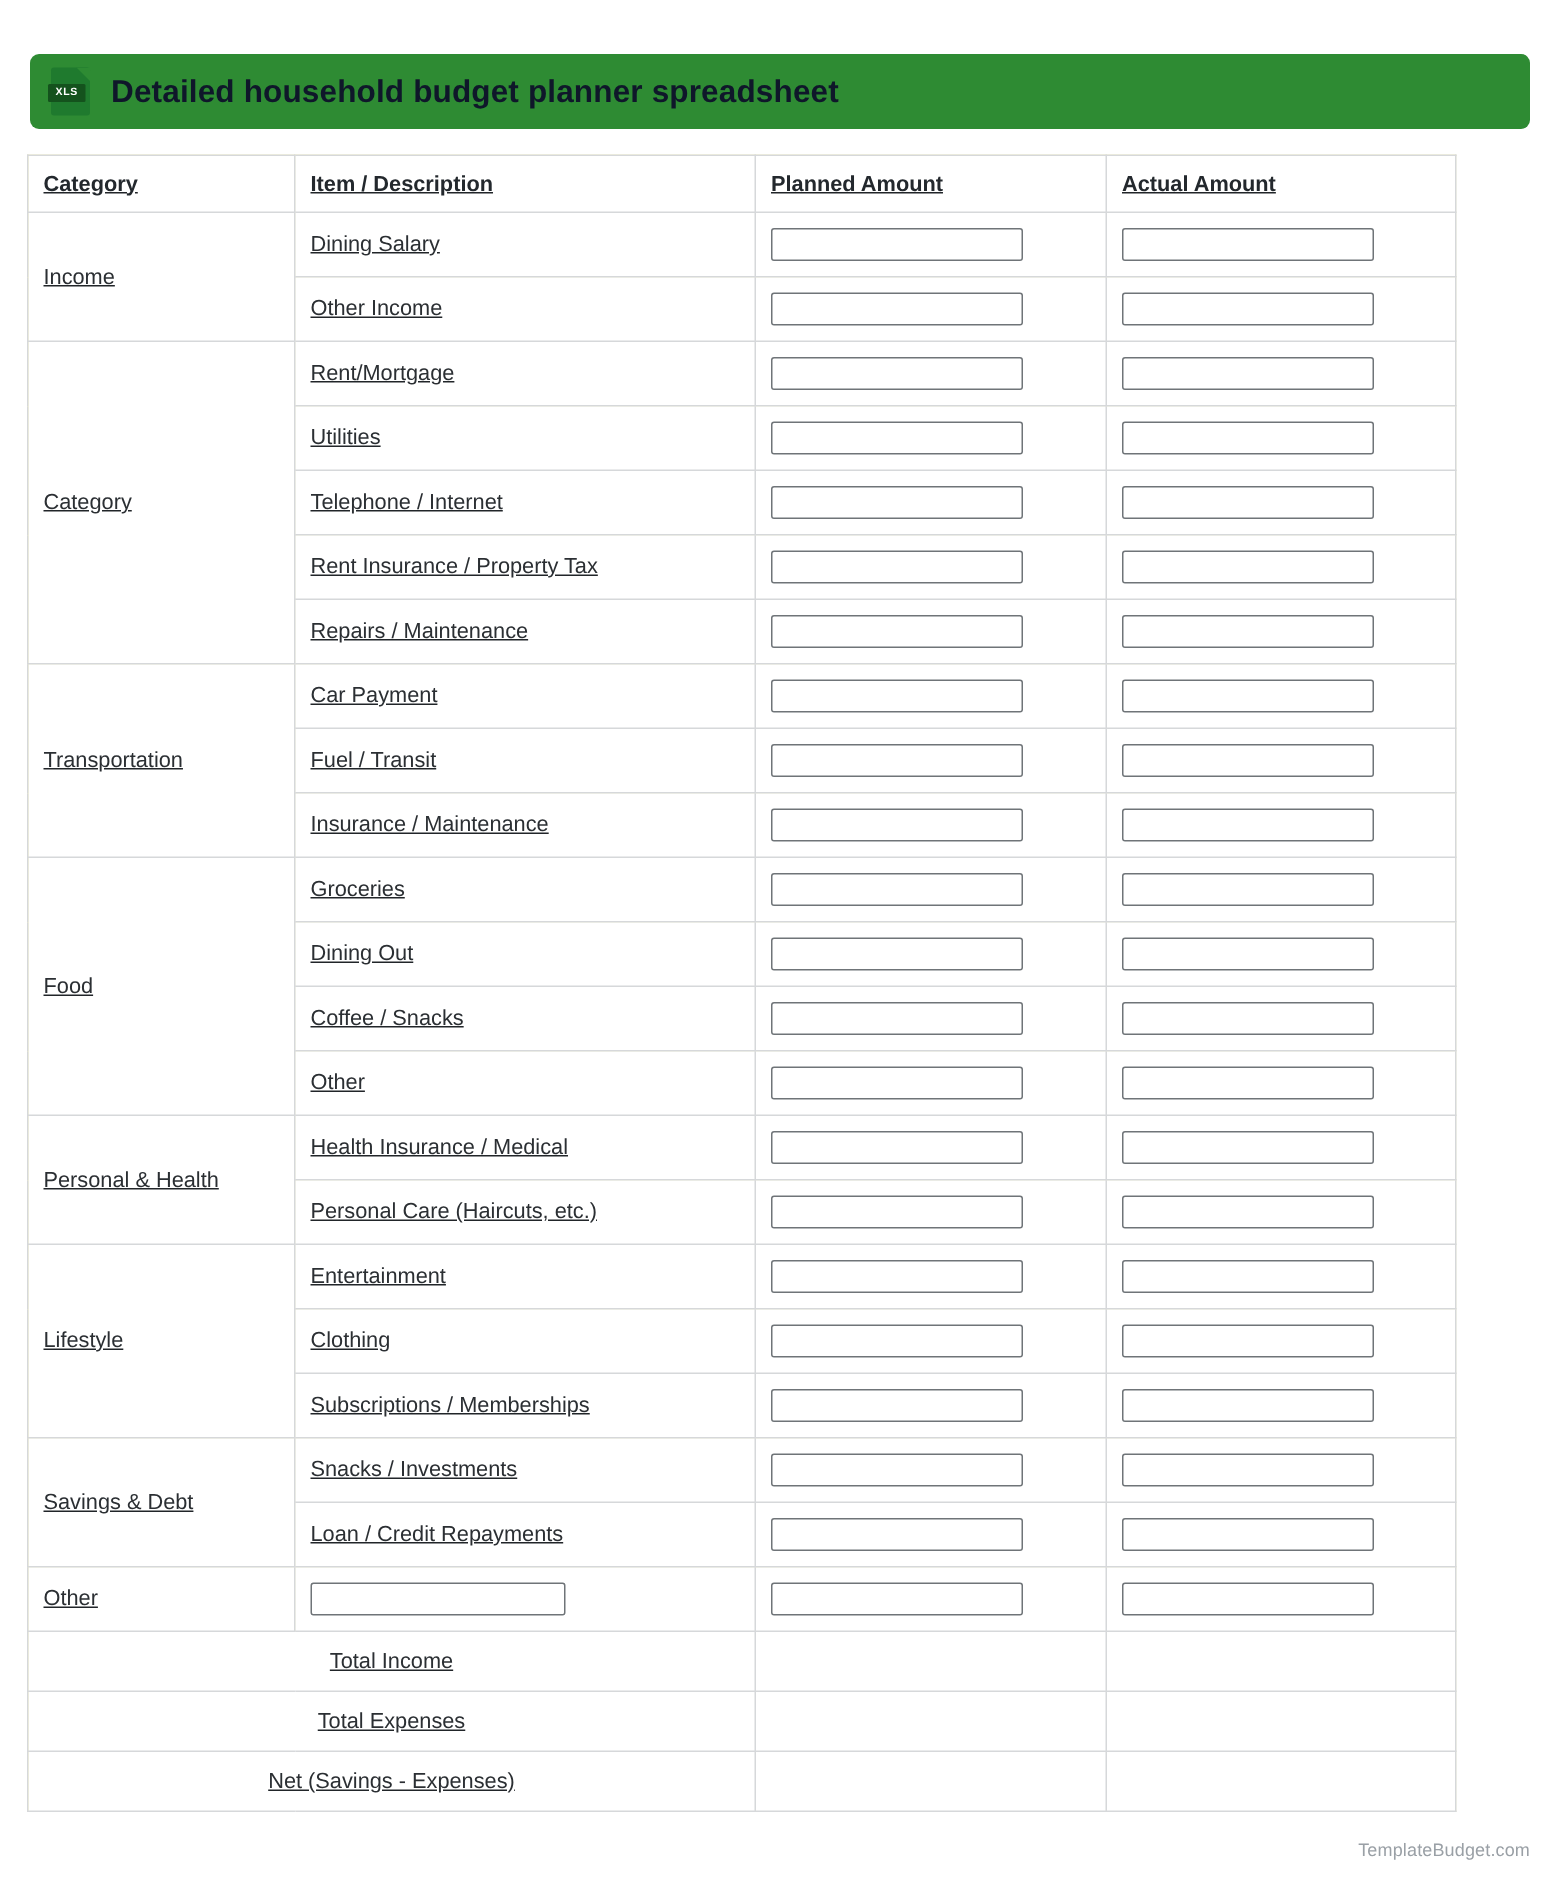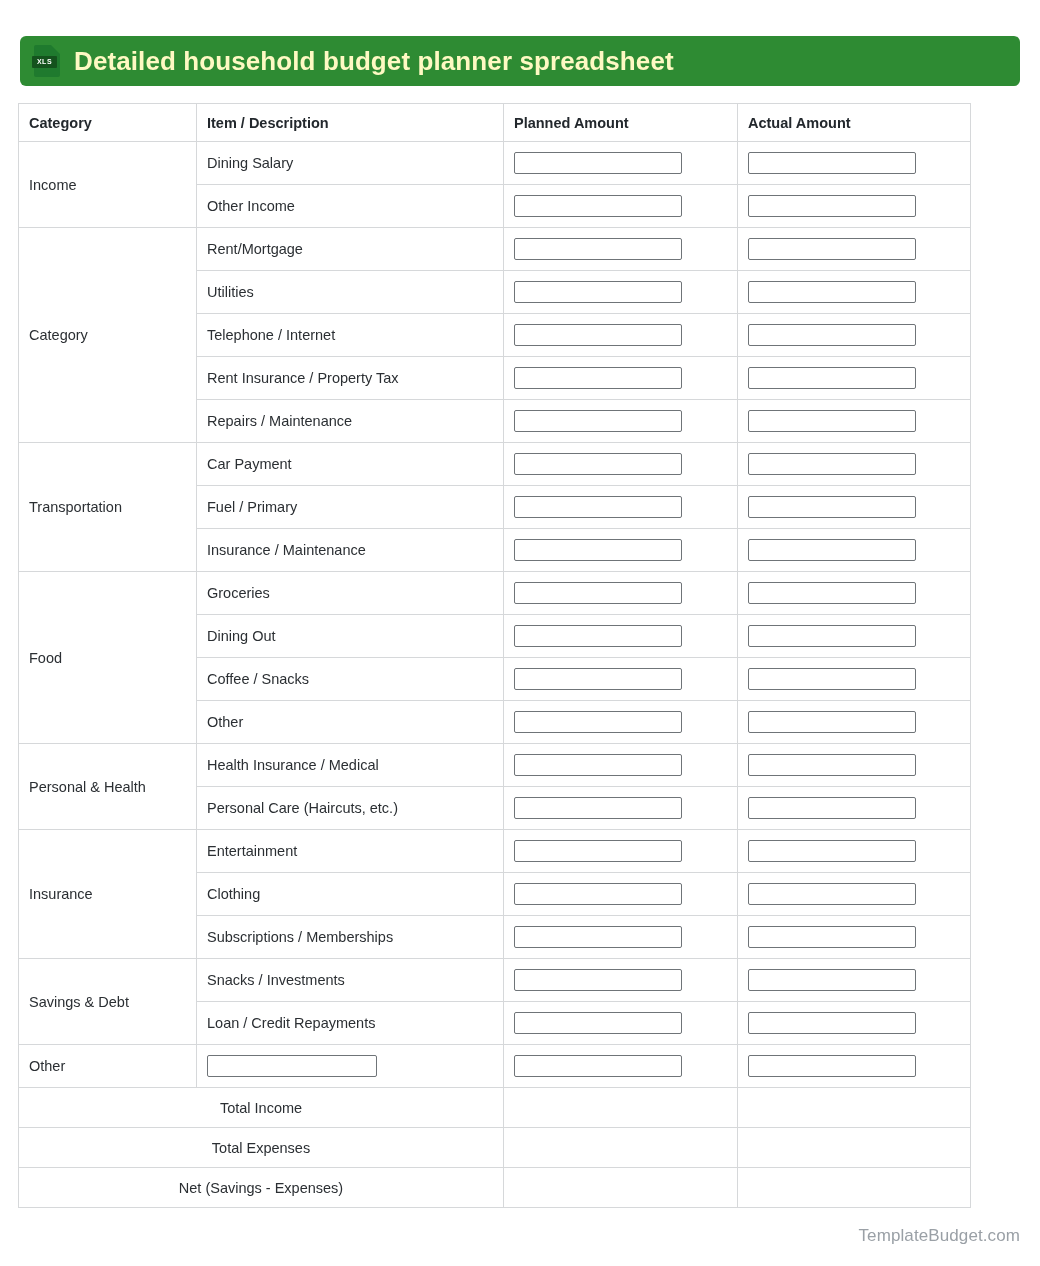--- a/index.html
+++ b/index.html
@@ -66,40 +66,41 @@
     border-radius: 1px;
     color: #ffffff;
     font-size: 7px;
     font-weight: bold;
     letter-spacing: 0.5px;
     line-height: 12px;
     text-align: center;
     font-family: "Liberation Sans", sans-serif;
   }
   .banner-title {
-    color: #fef9c3;
-    font-size: 26px;
+    color: #0f172a;
+    font-size: 21px;
     font-weight: bold;
     letter-spacing: 0.1px;
     line-height: 1;
     white-space: nowrap;
   }
 
   
   .table-wrap {
     position: absolute;
     left: 18px;
     top: 103px;
     width: 952px;
   }
   table.budget {
     border-collapse: collapse;
     width: 952px;
     table-layout: fixed;
     background: #fef9c3;
+    text-decoration: underline;
   }
   table.budget th,
   table.budget td {
     border: 1px solid #d6d8da;
     padding: 0 10px;
     vertical-align: middle;
     font-size: 14.5px;
     color: #2b2f33;
     background: #ffffff;
   }
@@ -139,21 +140,21 @@
     color: #2b2f33;
     padding: 0 4px;
   }
   .cell-input.wide { width: 170px; }
 
   
   .footer {
     position: absolute;
     right: 20px;
     top: 1226px;
-    font-size: 17px;
+    font-size: 12px;
     color: #9aa0a6;
     letter-spacing: 0.1px;
   }
 </style>
 </head>
 <body>
 
 <div class="page">
 
   <div class="banner">
@@ -251,21 +252,21 @@
             <td class="cat" rowspan="3">Transportation</td>
             <td class="item">Car Payment</td>
             <td>
               <input class="cell-input" type="text" value="" placeholder="" style="">
             </td>
             <td>
               <input class="cell-input" type="text" value="" placeholder="" style="">
             </td>
           </tr>
           <tr class="data-row">
-            <td class="item">Fuel / Primary</td>
+            <td class="item">Fuel / Transit</td>
             <td>
               <input class="cell-input" type="text" value="" placeholder="" style="">
             </td>
             <td>
               <input class="cell-input" type="text" value="" placeholder="" style="">
             </td>
           </tr>
           <tr class="data-row">
             <td class="item">Insurance / Maintenance</td>
             <td>
@@ -325,21 +326,21 @@
           <tr class="data-row">
             <td class="item">Personal Care (Haircuts, etc.)</td>
             <td>
               <input class="cell-input" type="text" value="" placeholder="" style="">
             </td>
             <td>
               <input class="cell-input" type="text" value="" placeholder="" style="">
             </td>
           </tr>
           <tr class="data-row">
-            <td class="cat" rowspan="3">Insurance</td>
+            <td class="cat" rowspan="3">Lifestyle</td>
             <td class="item">Entertainment</td>
             <td>
               <input class="cell-input" type="text" value="" placeholder="" style="">
             </td>
             <td>
               <input class="cell-input" type="text" value="" placeholder="" style="">
             </td>
           </tr>
           <tr class="data-row">
             <td class="item">Clothing</td>

